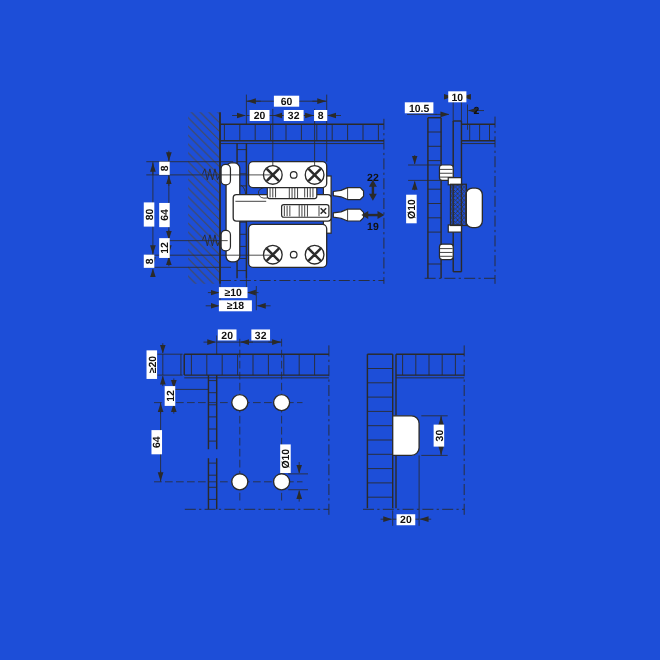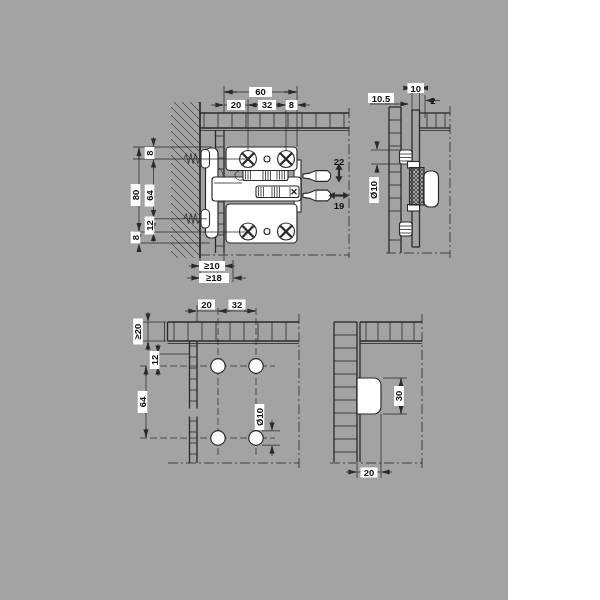--- a/index.html
+++ b/index.html
@@ -1,16 +1,16 @@
 <!DOCTYPE html>
 <html><head>
 <meta charset="utf-8">
 <style>
   html,body{margin:0;padding:0;background:#fff;}
-  .stage{width:508px;height:600px;background:#a3a3a3;position:relative;font-family:"Liberation Sans",sans-serif;}
+  .stage{width:600px;height:600px;background:#1d4ed8;position:relative;font-family:"Liberation Sans",sans-serif;}
   .ol{stroke:#2a2a2a;fill:none;stroke-width:1.3;stroke-linecap:butt;}
   .ol2{stroke:#2a2a2a;fill:none;stroke-width:1.7;}
   .thin{stroke:#2a2a2a;fill:none;stroke-width:0.8;}
   .dim{stroke:#2a2a2a;fill:none;stroke-width:0.75;}
   .dd{stroke:#2a2a2a;fill:none;stroke-width:0.8;stroke-dasharray:10 3 2 3;}
   .cl{stroke:#2a2a2a;fill:none;stroke-width:0.7;stroke-dasharray:7 3;}
   .wf{fill:#fff;stroke:#2a2a2a;stroke-width:1.2;}
   .wf2{fill:#fff;stroke:#2a2a2a;stroke-width:1.1;}
   .dtxt{font:bold 9.5px "Liberation Sans",sans-serif;fill:#111;text-anchor:middle;}
   .bg{fill:#fff;}

